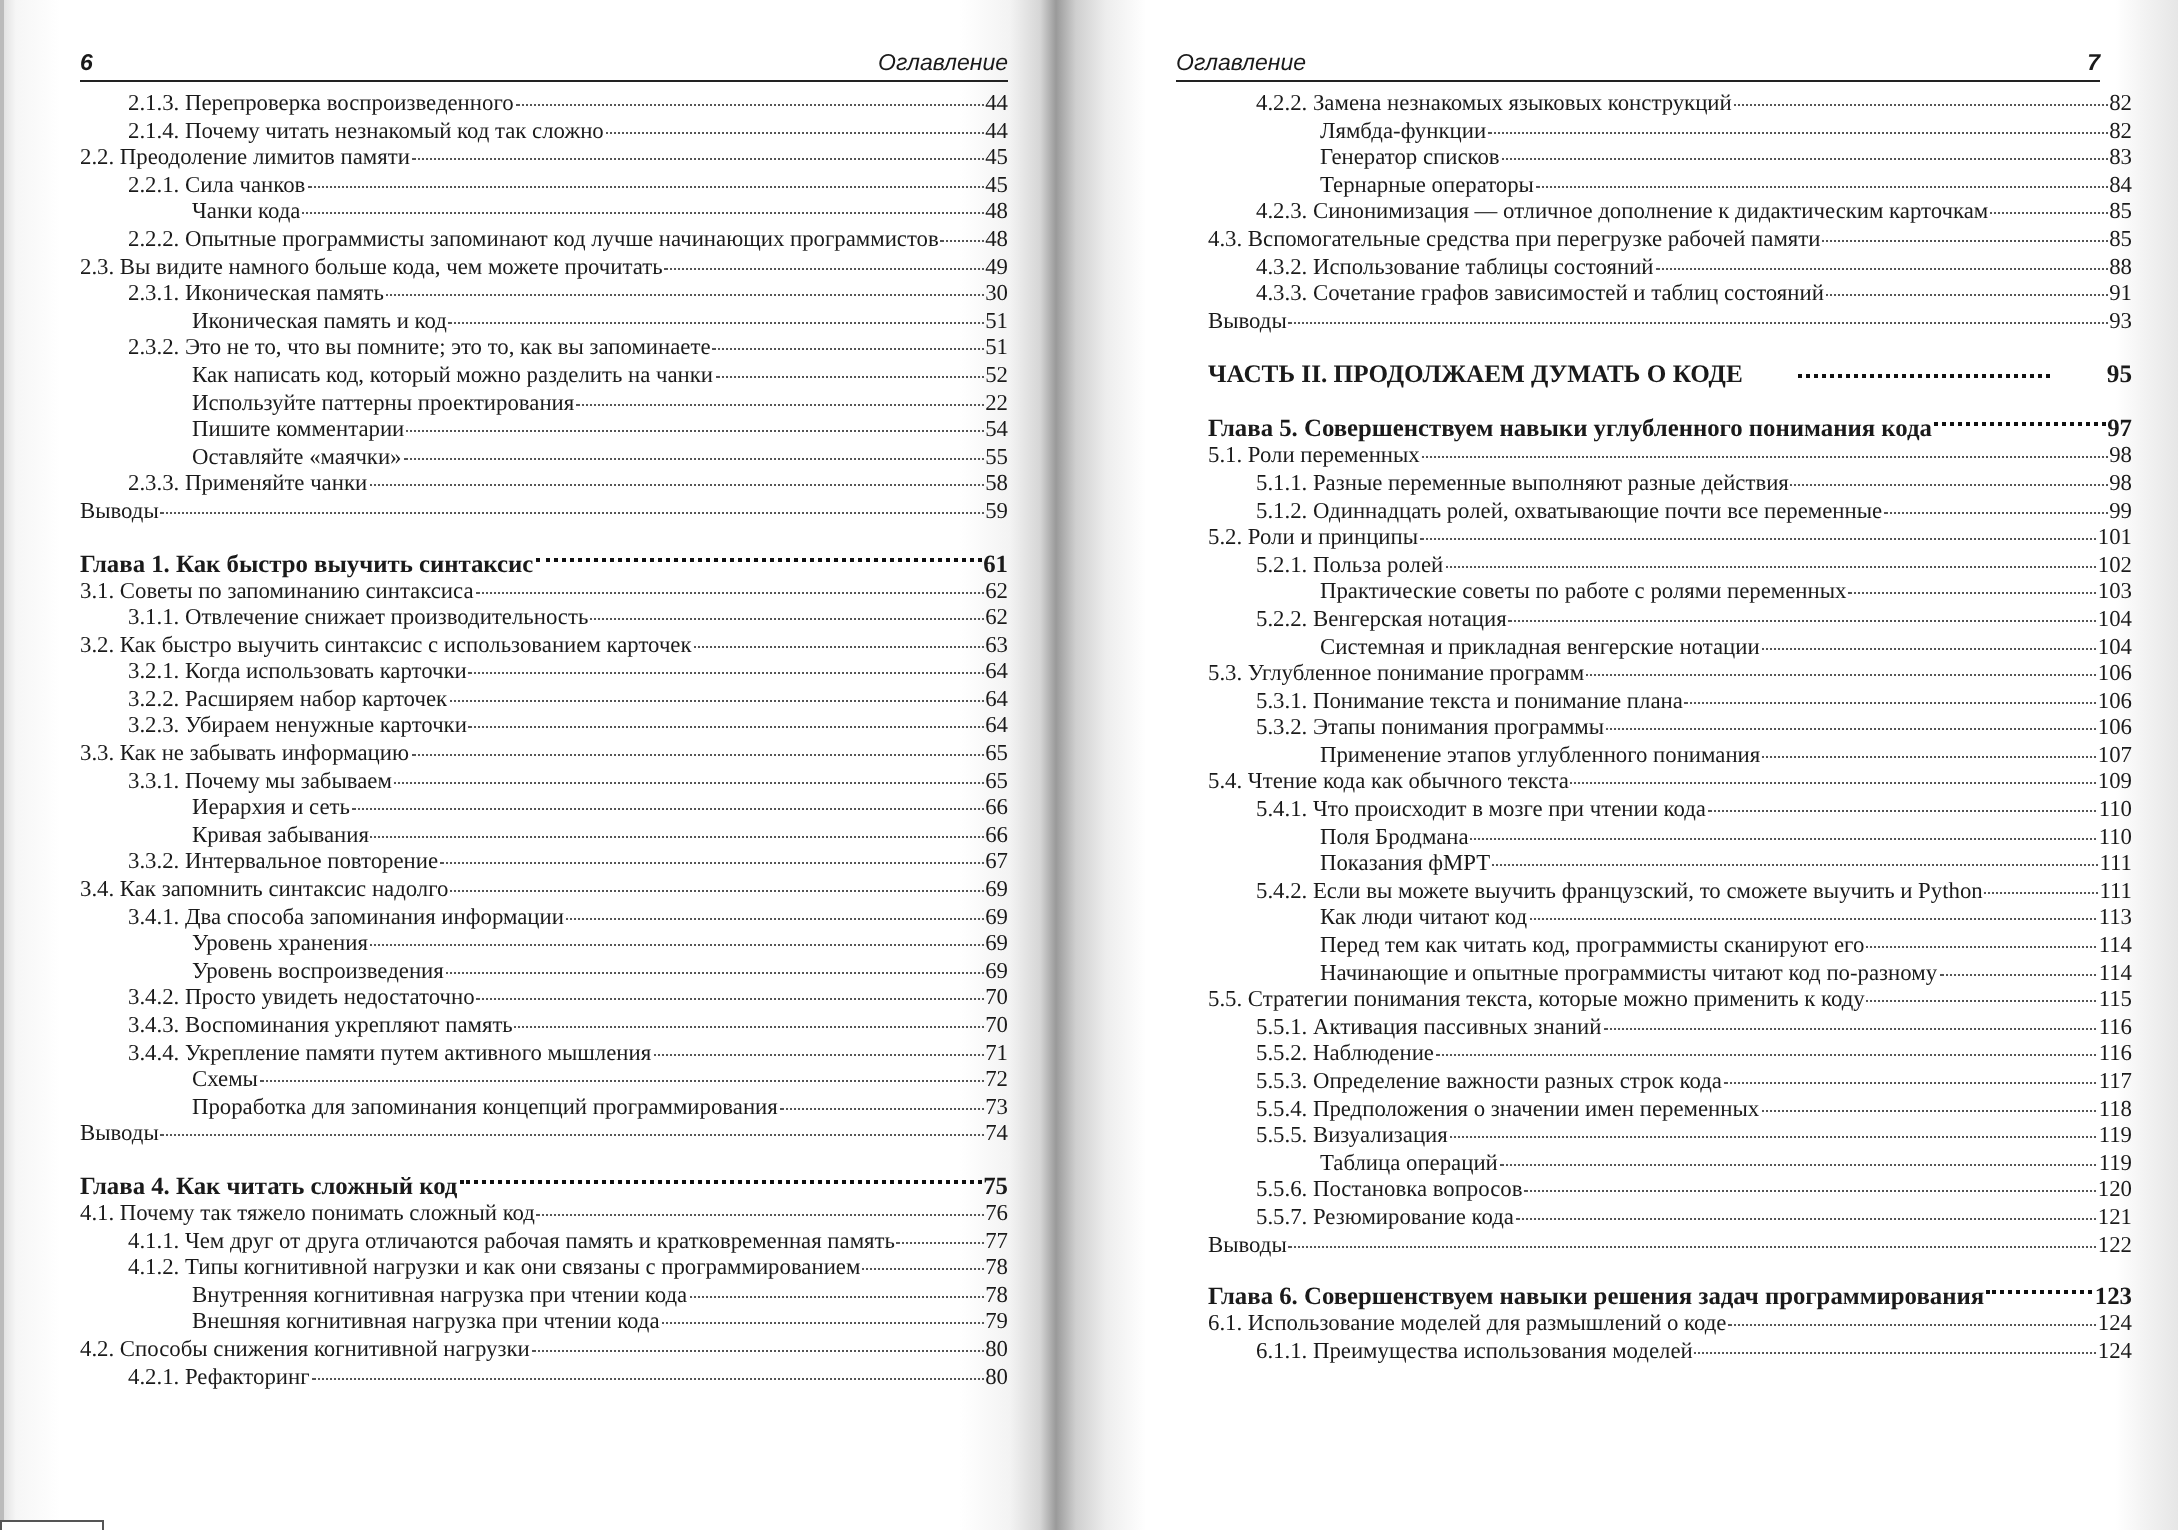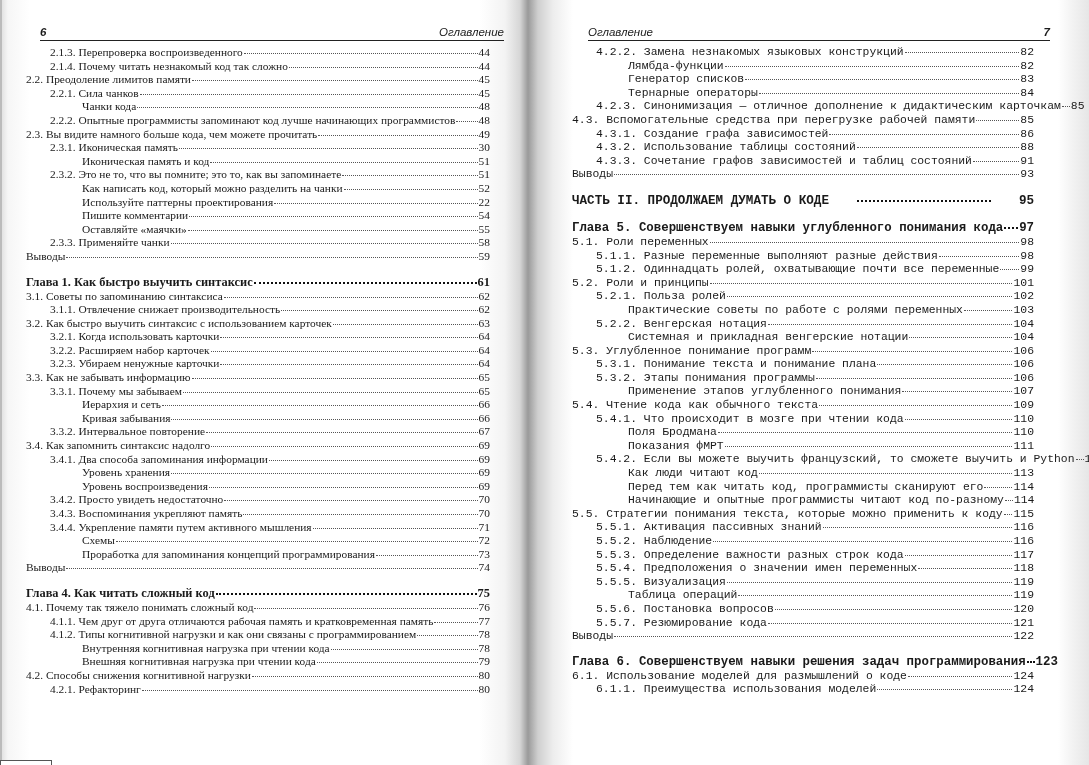--- a/index.html
+++ b/index.html
@@ -29,38 +29,39 @@
       font-style: italic; font-size: 11.5px;
       display: flex; justify-content: space-between; align-items: flex-end;
       padding-bottom: 2px;
     }
     .left .header { left: 40px; width: 464px; }
     .right .header { left: 60px; width: 462px; }
     .header .pnum { font-weight: bold; font-style: italic; }
     .toc {
       position: absolute; top: 46px; font-size: 11.4px;
     }
-    .left .toc { left: 26px; width: 464px; }
-    .right .toc { left: 44px; width: 462px; font-family: Liberation Mono, monospace; }
+    .left .toc { left: 40px; width: 464px; }
+    .right .toc { left: 76px; width: 462px; }
     .row {
       display: flex; align-items: baseline; height: 13.6px; line-height: 13.6px;
       white-space: nowrap;
     }
     .row .t { flex: 0 0 auto; }
     .row .d {
       flex: 1 1 auto; overflow: hidden; margin: 0 1px;
       border-bottom: 1.5px dotted #555; transform: translateY(-2px); min-width: 8px;
     }
     .row .p { flex: 0 0 auto; }
     .row.l1 { padding-left: 0; }
     .row.l2 { padding-left: 24px; }
     .row.l3 { padding-left: 56px; }
     .row.chapter {
       font-weight: bold; font-size: 12.4px; height: 16px; line-height: 16px;
       margin-top: 10px;
+      align-items: center;
     }
     .row.chapter .d { border-bottom: 2px dotted #111; }
     .row.part {
       font-weight: bold; font-size: 12.6px; height: 18px; line-height: 18px;
       margin-top: 10px; margin-bottom: 2px; gap: 27px;
     }
     .row.part .d { border-bottom: 2px dotted #111; }
     .corner-box {
       position: absolute; left: 0; top: 760px; width: 50px; height: 8px;
       border: 1px solid #555; border-bottom: none; background: #fff;
@@ -344,25 +345,20 @@
           <span class="t">4.2.3. Синонимизация — отличное дополнение к дидактическим карточкам</span>
           <span class="d"></span>
           <span class="p">85</span>
         </div>
         <div class="row l1">
           <span class="t">4.3. Вспомогательные средства при перегрузке рабочей памяти</span>
           <span class="d"></span>
           <span class="p">85</span>
         </div>
         <div class="row l2">
-          <span class="t">4.3.1. Создание графа зависимостей</span>
-          <span class="d"></span>
-          <span class="p">86</span>
-        </div>
-        <div class="row l2">
           <span class="t">4.3.2. Использование таблицы состояний</span>
           <span class="d"></span>
           <span class="p">88</span>
         </div>
         <div class="row l2">
           <span class="t">4.3.3. Сочетание графов зависимостей и таблиц состояний</span>
           <span class="d"></span>
           <span class="p">91</span>
         </div>
         <div class="row l1">

